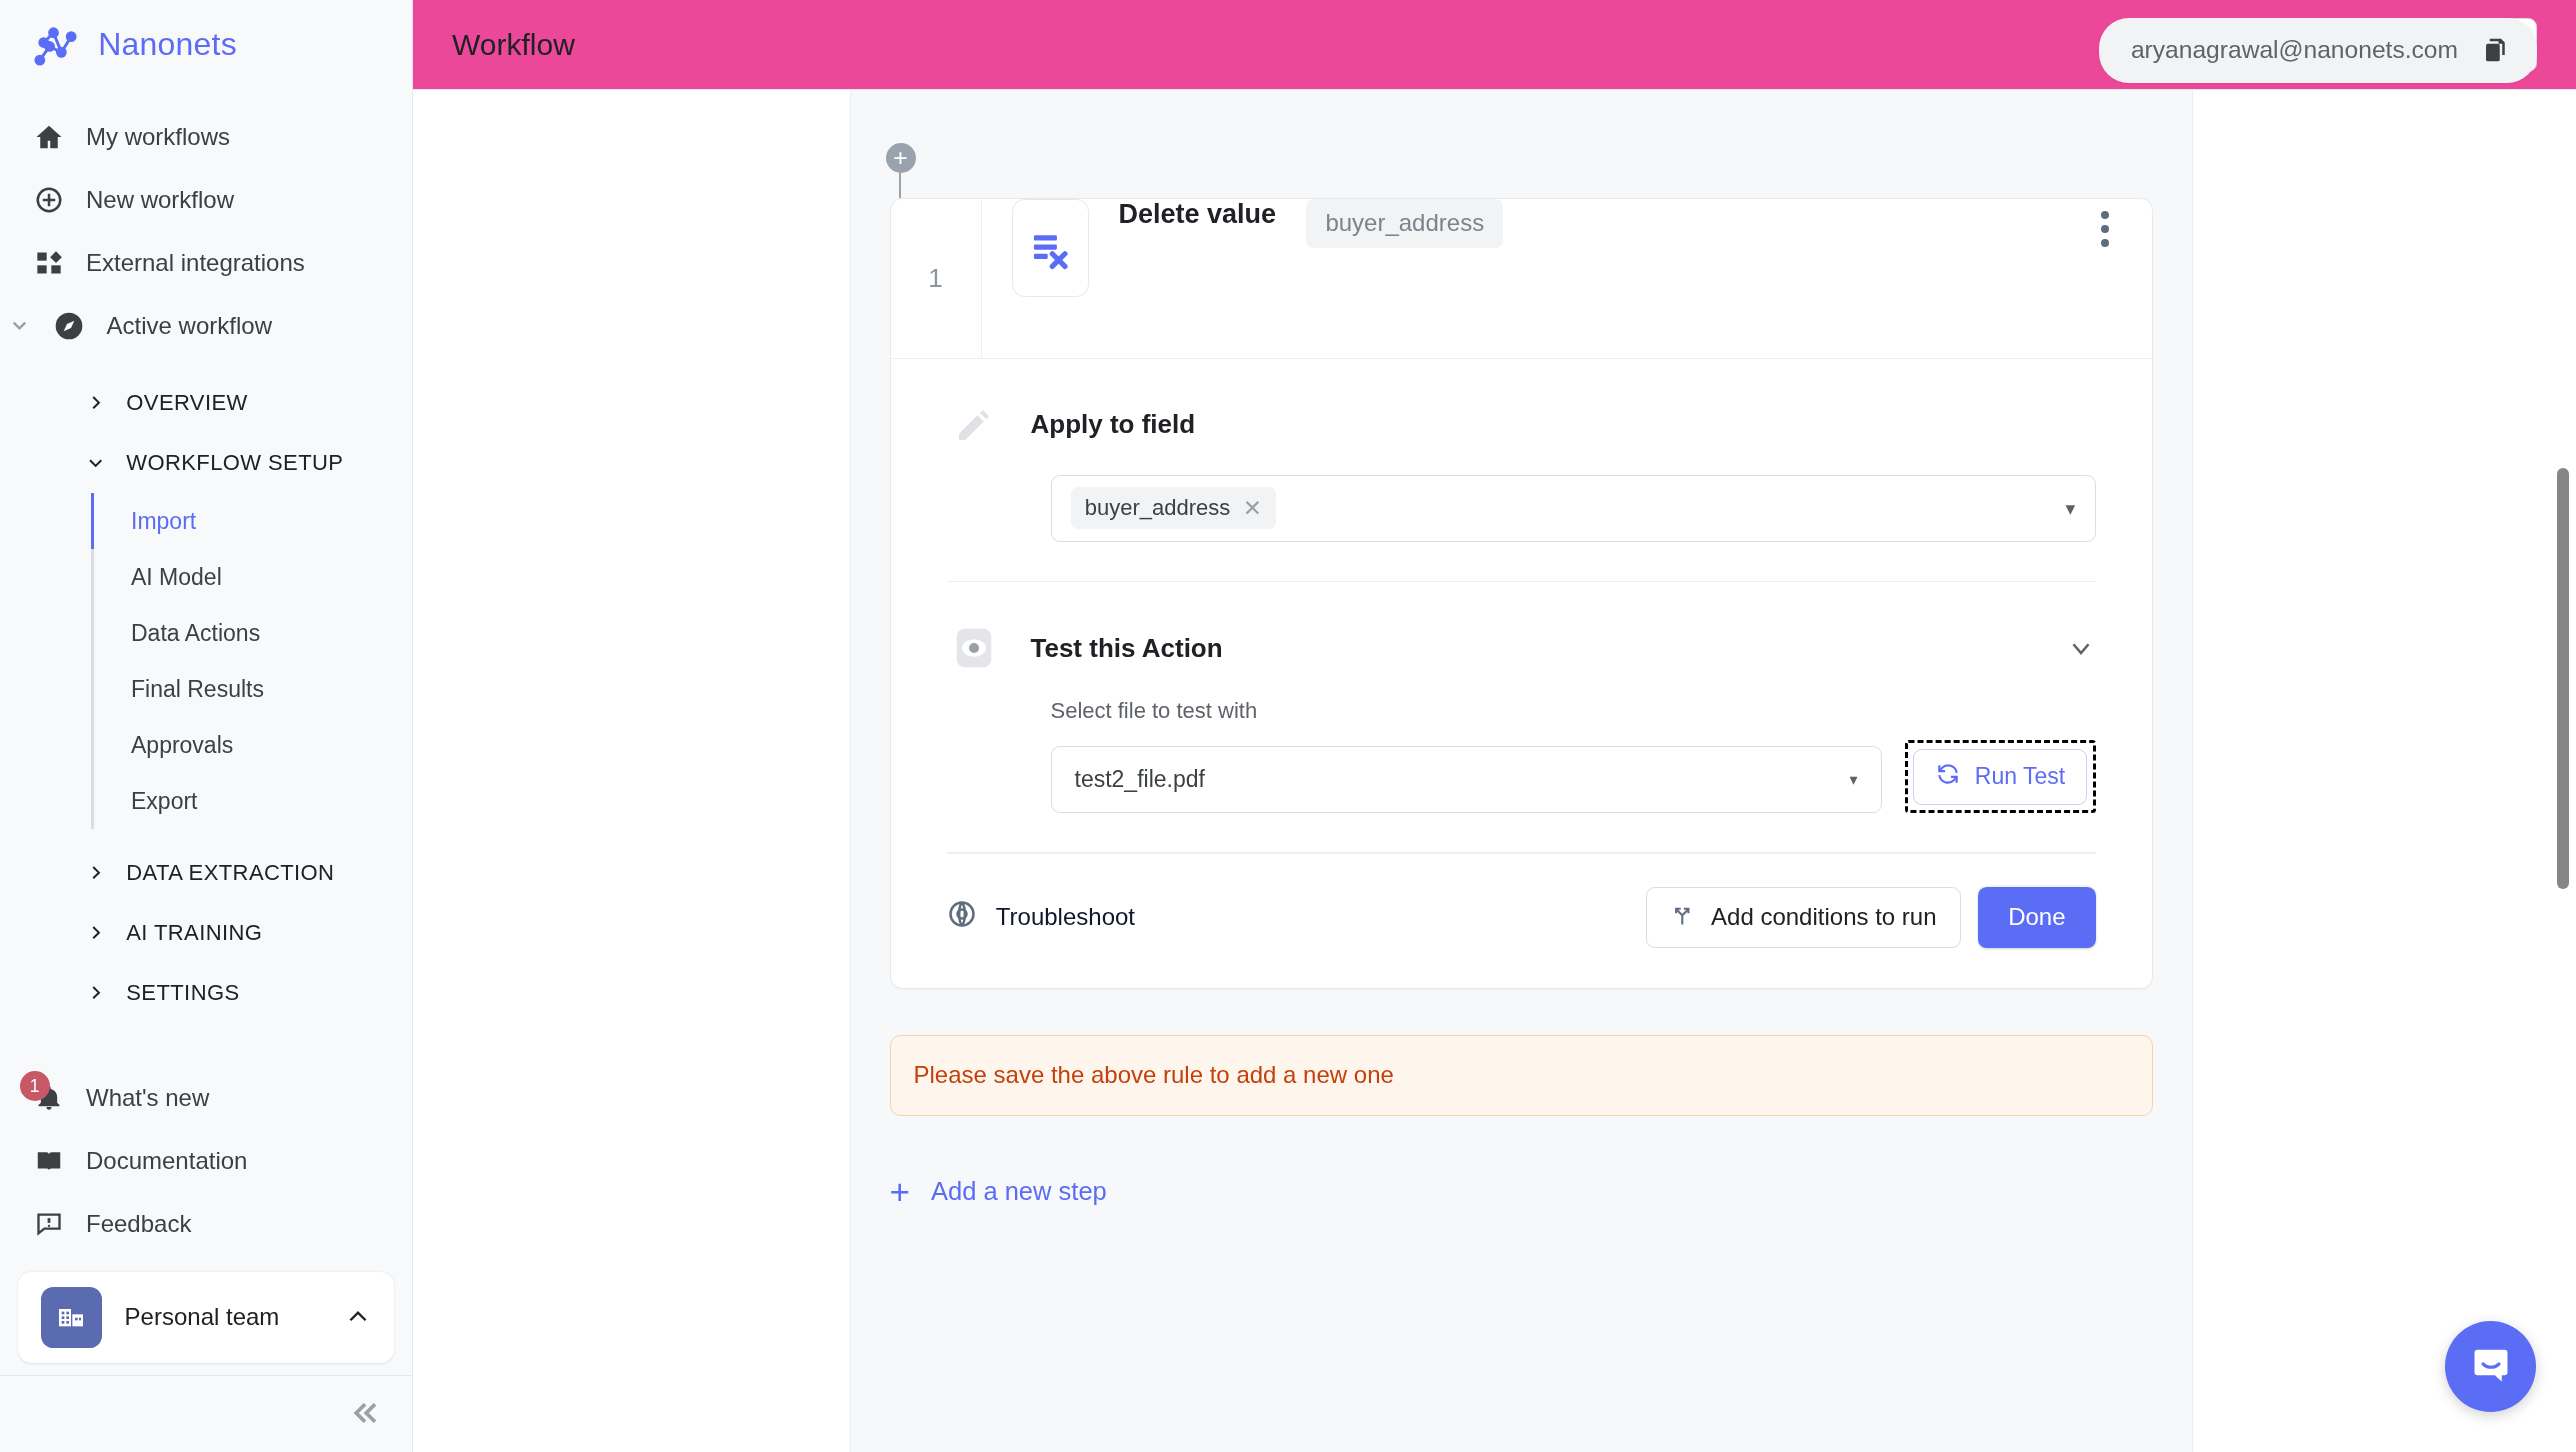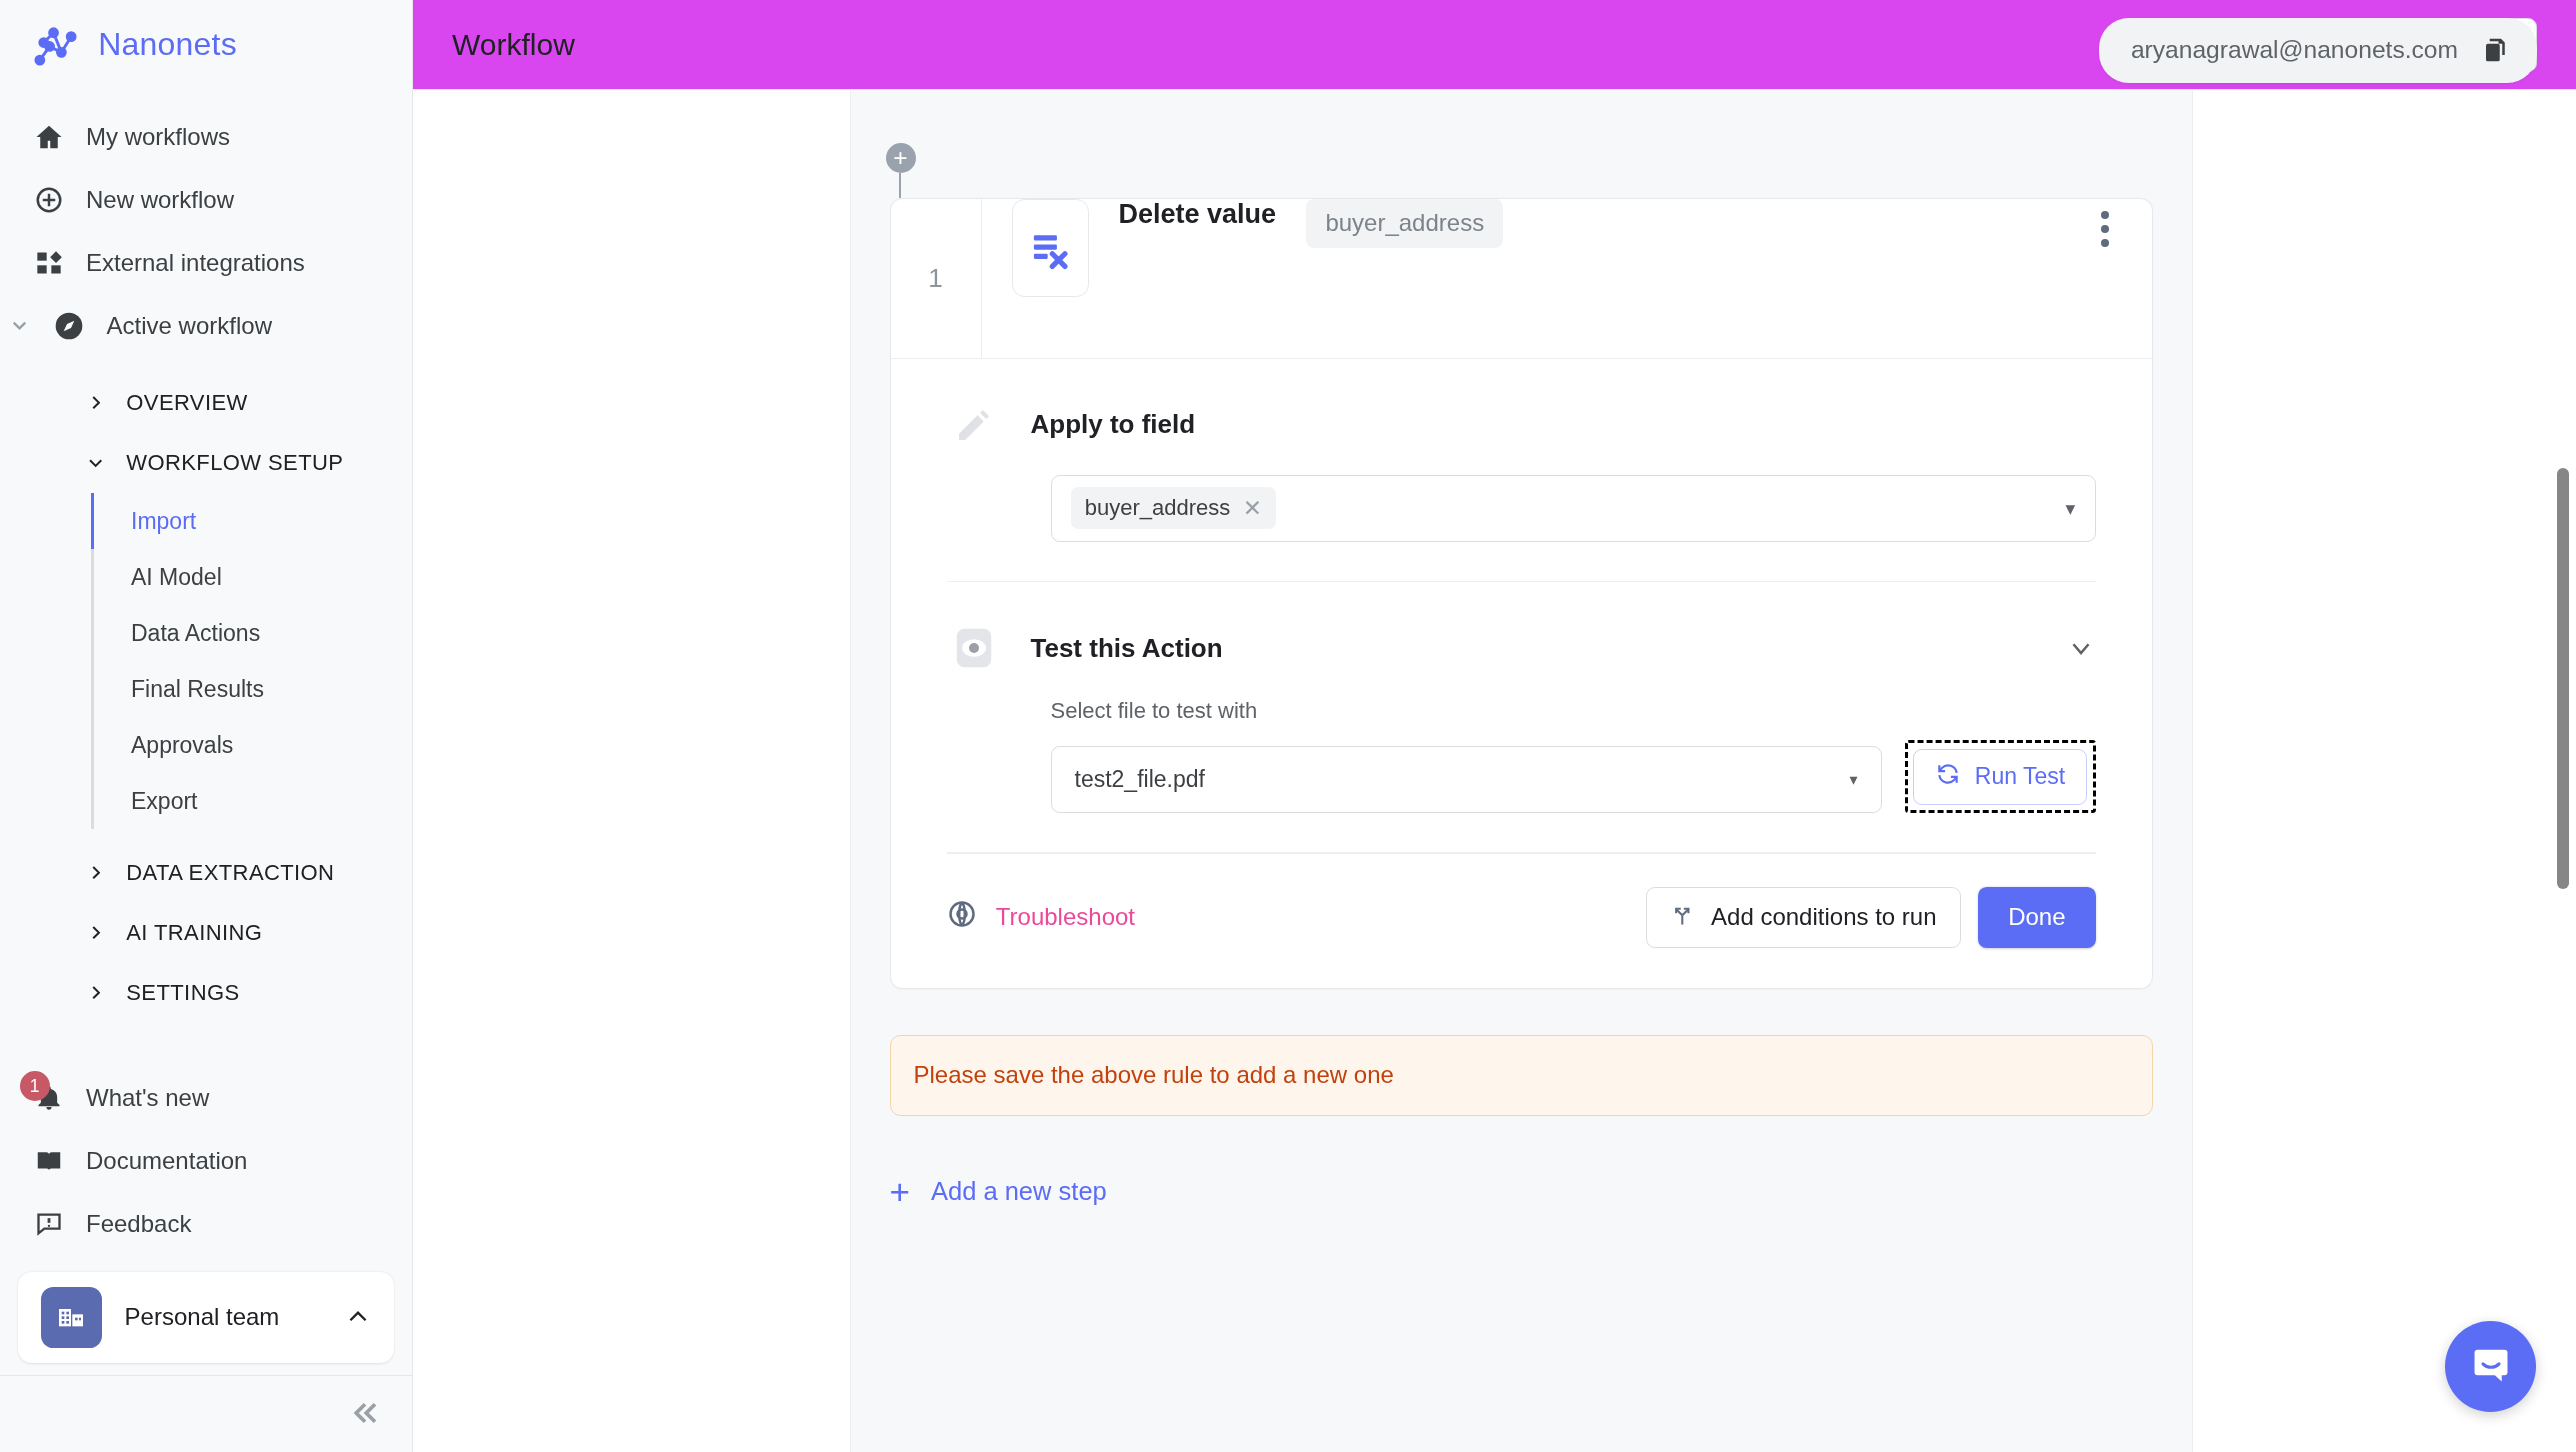--- a/index.html
+++ b/index.html
@@ -81,21 +81,21 @@
   .collapse-bar {
     height: 77px; border-top: 1.8px solid #e4e6ea;
     display: flex; align-items: center; justify-content: flex-end;
     padding-right: 32px; color: #9aa0a6; cursor: pointer;
   }
 
   
   .right { flex: 1; display: flex; flex-direction: column; position: relative; min-width: 0; }
 
   .topbar {
-    height: 90px; background: #d946ef; border-bottom: 1.8px solid #e8eaed;
+    height: 90px; background: #ec4899; border-bottom: 1.8px solid #e8eaed;
     display: flex; align-items: center; padding: 0 39px;
     position: relative; flex: 0 0 90px; gap: 40px;
   }
   .page-title { font-size: 30px; color: #202124; font-weight: 400; }
   .topbar-right { margin-left: auto; display: flex; align-items: center; gap: 16px; position: relative; }
   .schedule-btn {
     display: flex; align-items: center; gap: 14px;
     background: #eceefe; border-radius: 8.8px; height: 54px;
     padding: 0 19.3px; color: #5b6cf5; font-size: 23px; cursor: pointer;
     white-space: nowrap;
@@ -200,21 +200,21 @@
   }
   .run-btn {
     border: 1.8px solid #c8cdfb; border-radius: 8.8px; background: #fff;
     height: 56px; padding: 0 21px; display: flex; align-items: center; gap: 14px;
     color: #5b6cf5; font-size: 23px; cursor: pointer; white-space: nowrap;
   }
 
   .footer-row {
     display: flex; align-items: center; padding: 33px 56px 40px 56px;
   }
-  .troubleshoot { display: flex; align-items: center; gap: 19.3px; color: #ec4899; font-size: 24px; cursor: pointer; }
+  .troubleshoot { display: flex; align-items: center; gap: 19.3px; color: #0f172a; font-size: 24px; cursor: pointer; }
   .footer-actions { margin-left: auto; display: flex; align-items: center; gap: 17.6px; }
   .cond-btn {
     border: 1.8px solid #dadce0; border-radius: 8.8px; background: #fff;
     height: 61px; padding: 0 23px; display: flex; align-items: center; gap: 16px;
     font-size: 24px; color: #202124; cursor: pointer; white-space: nowrap;
   }
   .done-btn {
     background: #5b6cf5; color: #fff; border: none; border-radius: 8.8px;
     height: 61px; padding: 0 30px; font-size: 24px; cursor: pointer;
     font-family: inherit; box-shadow: 0 0.9px 2.6px rgba(0,0,0,.2);

